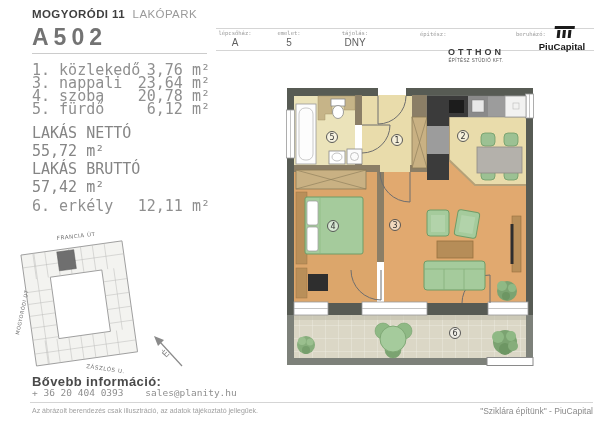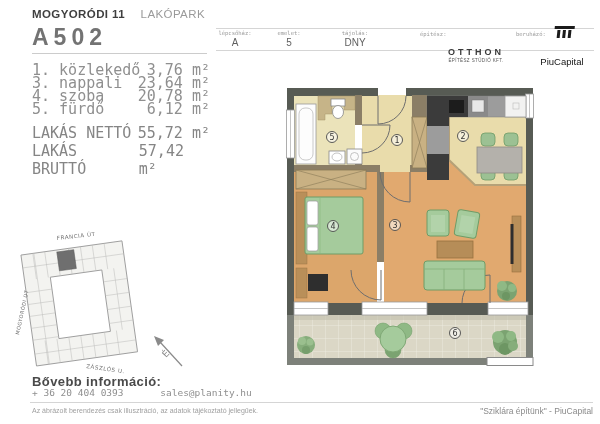--- a/index.html
+++ b/index.html
@@ -3,49 +3,49 @@
 <meta charset="utf-8">
 <style>
   html,body{margin:0;padding:0;}
   body{width:600px;height:424px;position:relative;background:#ffffff;
        font-family:"Liberation Sans", sans-serif;overflow:hidden;}
   .abs{position:absolute;}
 
   
   .project-title{left:32px;top:8px;font-size:11.5px;letter-spacing:.4px;white-space:nowrap;}
   .project-title .b{font-weight:bold;color:#3f3f3f;}
-  .project-title .l{color:#9a9a9a;margin-left:12px;}
+  .project-title .l{color:#9a9a9a;margin-left:4px;}
   .unit-id{left:32px;top:24px;font-size:23px;font-weight:bold;letter-spacing:5px;color:#737373;}
   .unit-underline{left:32px;top:53px;width:175px;height:1px;background:#cccccc;}
 
   .header-info{left:216px;top:28px;width:378px;height:21px;
                border-top:1px solid #d5d5d5;border-bottom:1px solid #d5d5d5;}
   .cell{position:absolute;top:0;text-align:center;}
   .cap{font-family:"DejaVu Sans Mono",monospace;font-size:5.5px;color:#9b9b9b;display:block;margin-top:1px;}
   .val{font-size:10px;color:#5f5f5f;margin-top:1px;}
   .cap-abs{position:absolute;font-family:"DejaVu Sans Mono",monospace;font-size:5.5px;color:#9b9b9b;}
   .otthon{position:absolute;left:224px;top:18px;width:72px;text-align:center;}
   .otthon .name{font-size:9px;font-weight:bold;letter-spacing:3px;color:#3a3a3a;}
   .otthon .sub{font-size:4.5px;letter-spacing:.4px;color:#555;margin-top:1px;}
   .piu-icon{position:absolute;left:332px;top:-4px;width:30px;height:17px;}
-  .piu-name{position:absolute;left:314px;top:27px;width:64px;text-align:center;
-            font-size:9.5px;font-weight:normal;color:#161616;}
+  .piu-name{position:absolute;left:314px;top:12px;width:64px;text-align:center;
+            font-size:9.5px;font-weight:bold;color:#161616;}
 
   
   .room-list{left:32px;top:64px;width:178px;}
   .room-row{display:flex;justify-content:space-between;
             font-family:"DejaVu Sans Mono",monospace;font-size:15px;color:#8f8f8f;line-height:13px;}
   .totals{margin-top:8px;}
-  .totals .room-row{line-height:18px;color:#858585;}
+  .totals .room-row{line-height:18px;color:#858585;flex-direction:column;}
   .balcony-block{margin-top:4px;}
 
   
   .footer-label{left:32px;top:374px;font-size:13px;font-weight:bold;color:#4a4a4a;letter-spacing:.4px;}
   .footer-contact{left:32px;top:387px;font-family:"DejaVu Sans Mono",monospace;font-size:9.5px;color:#8f8f8f;}
-  .footer-contact .email{margin-left:31px;}
+  .footer-contact .email{margin-left:16px;}
   .footer-rule{left:30px;top:402px;width:563px;height:1px;background:#d5d5d5;}
   .disclaimer{left:32px;top:407px;font-size:7px;color:#a0a0a0;}
   .slogan{left:343px;top:406px;width:250px;text-align:right;font-size:8.5px;color:#8a8a8a;}
 
   svg text{font-family:"DejaVu Sans", sans-serif;}
 </style>
 </head>
 <body>
 
 <div class="abs project-title">
@@ -103,20 +103,26 @@
     <span>6,12 m²</span>
   </div>
   <div class="totals">
     <div class="room-row">
       <span>LAKÁS NETTÓ</span>
       <span>55,72 m²</span>
     </div>
     <div class="room-row">
       <span>LAKÁS BRUTTÓ</span>
       <span>57,42 m²</span>
+    </div>
+  </div>
+  <div class="balcony-block">
+    <div class="room-row">
+      <span>6. erkély</span>
+      <span>12,11 m²</span>
     </div>
   </div>
 </div>
 
 <svg class="abs" style="left:278px;top:80px;" width="262" height="292" viewBox="278 80 262 292">
   <defs>
     <pattern id="tile" width="13" height="13" patternUnits="userSpaceOnUse">
       <path d="M13 0H0V13" fill="none" stroke="#ecead d" stroke-width="1"></path>
       <path d="M13 0H0V13" fill="none" stroke="#eceadd" stroke-width="1"></path>
     </pattern>

